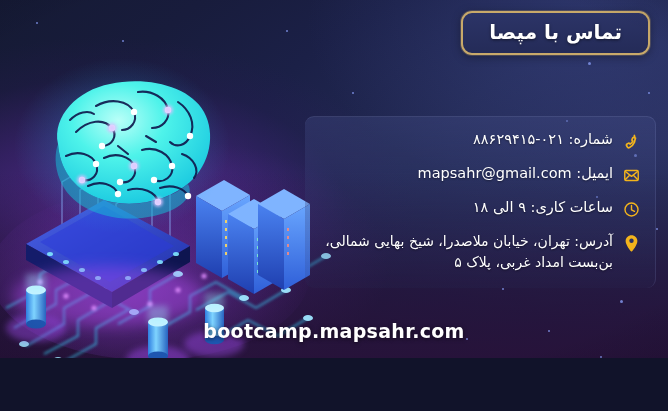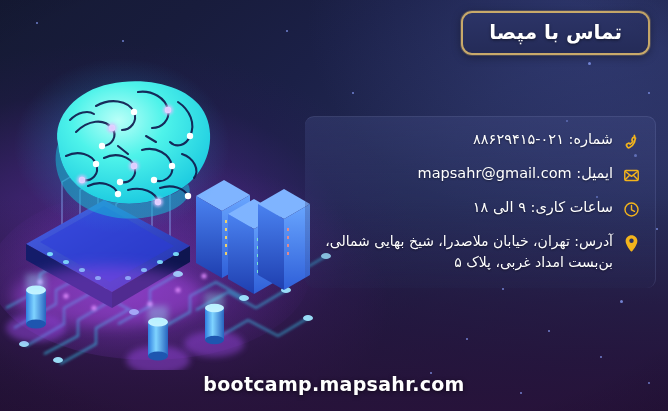--- a/index.html
+++ b/index.html
@@ -1,19 +1,19 @@
 <!DOCTYPE html>
 <html lang="fa" dir="rtl"><head>
 <meta charset="utf-8">
 <style>
   html,body{margin:0;padding:0;background:#11132a;}
   body{font-family:"DejaVu Sans","Liberation Sans",sans-serif;}
 
   .stage{
-    position:relative;width:668px;height:411px;overflow:hidden;
+    position:relative;width:668px;height:358px;overflow:hidden;
     background:
       radial-gradient(115% 95% at 102% 40%, #2a3060 0%, #232a55 30%, #1b2047 55%, #181c3c 75%, #151a34 100%);
   }
 
   
   .bg-layer{position:absolute;inset:0;pointer-events:none;}
 
   .wash-left{
     background:
       radial-gradient(58% 62% at 16% 60%, rgba(120,52,190,.62) 0%, rgba(92,40,156,.40) 38%, rgba(50,26,96,.18) 62%, rgba(0,0,0,0) 80%),

